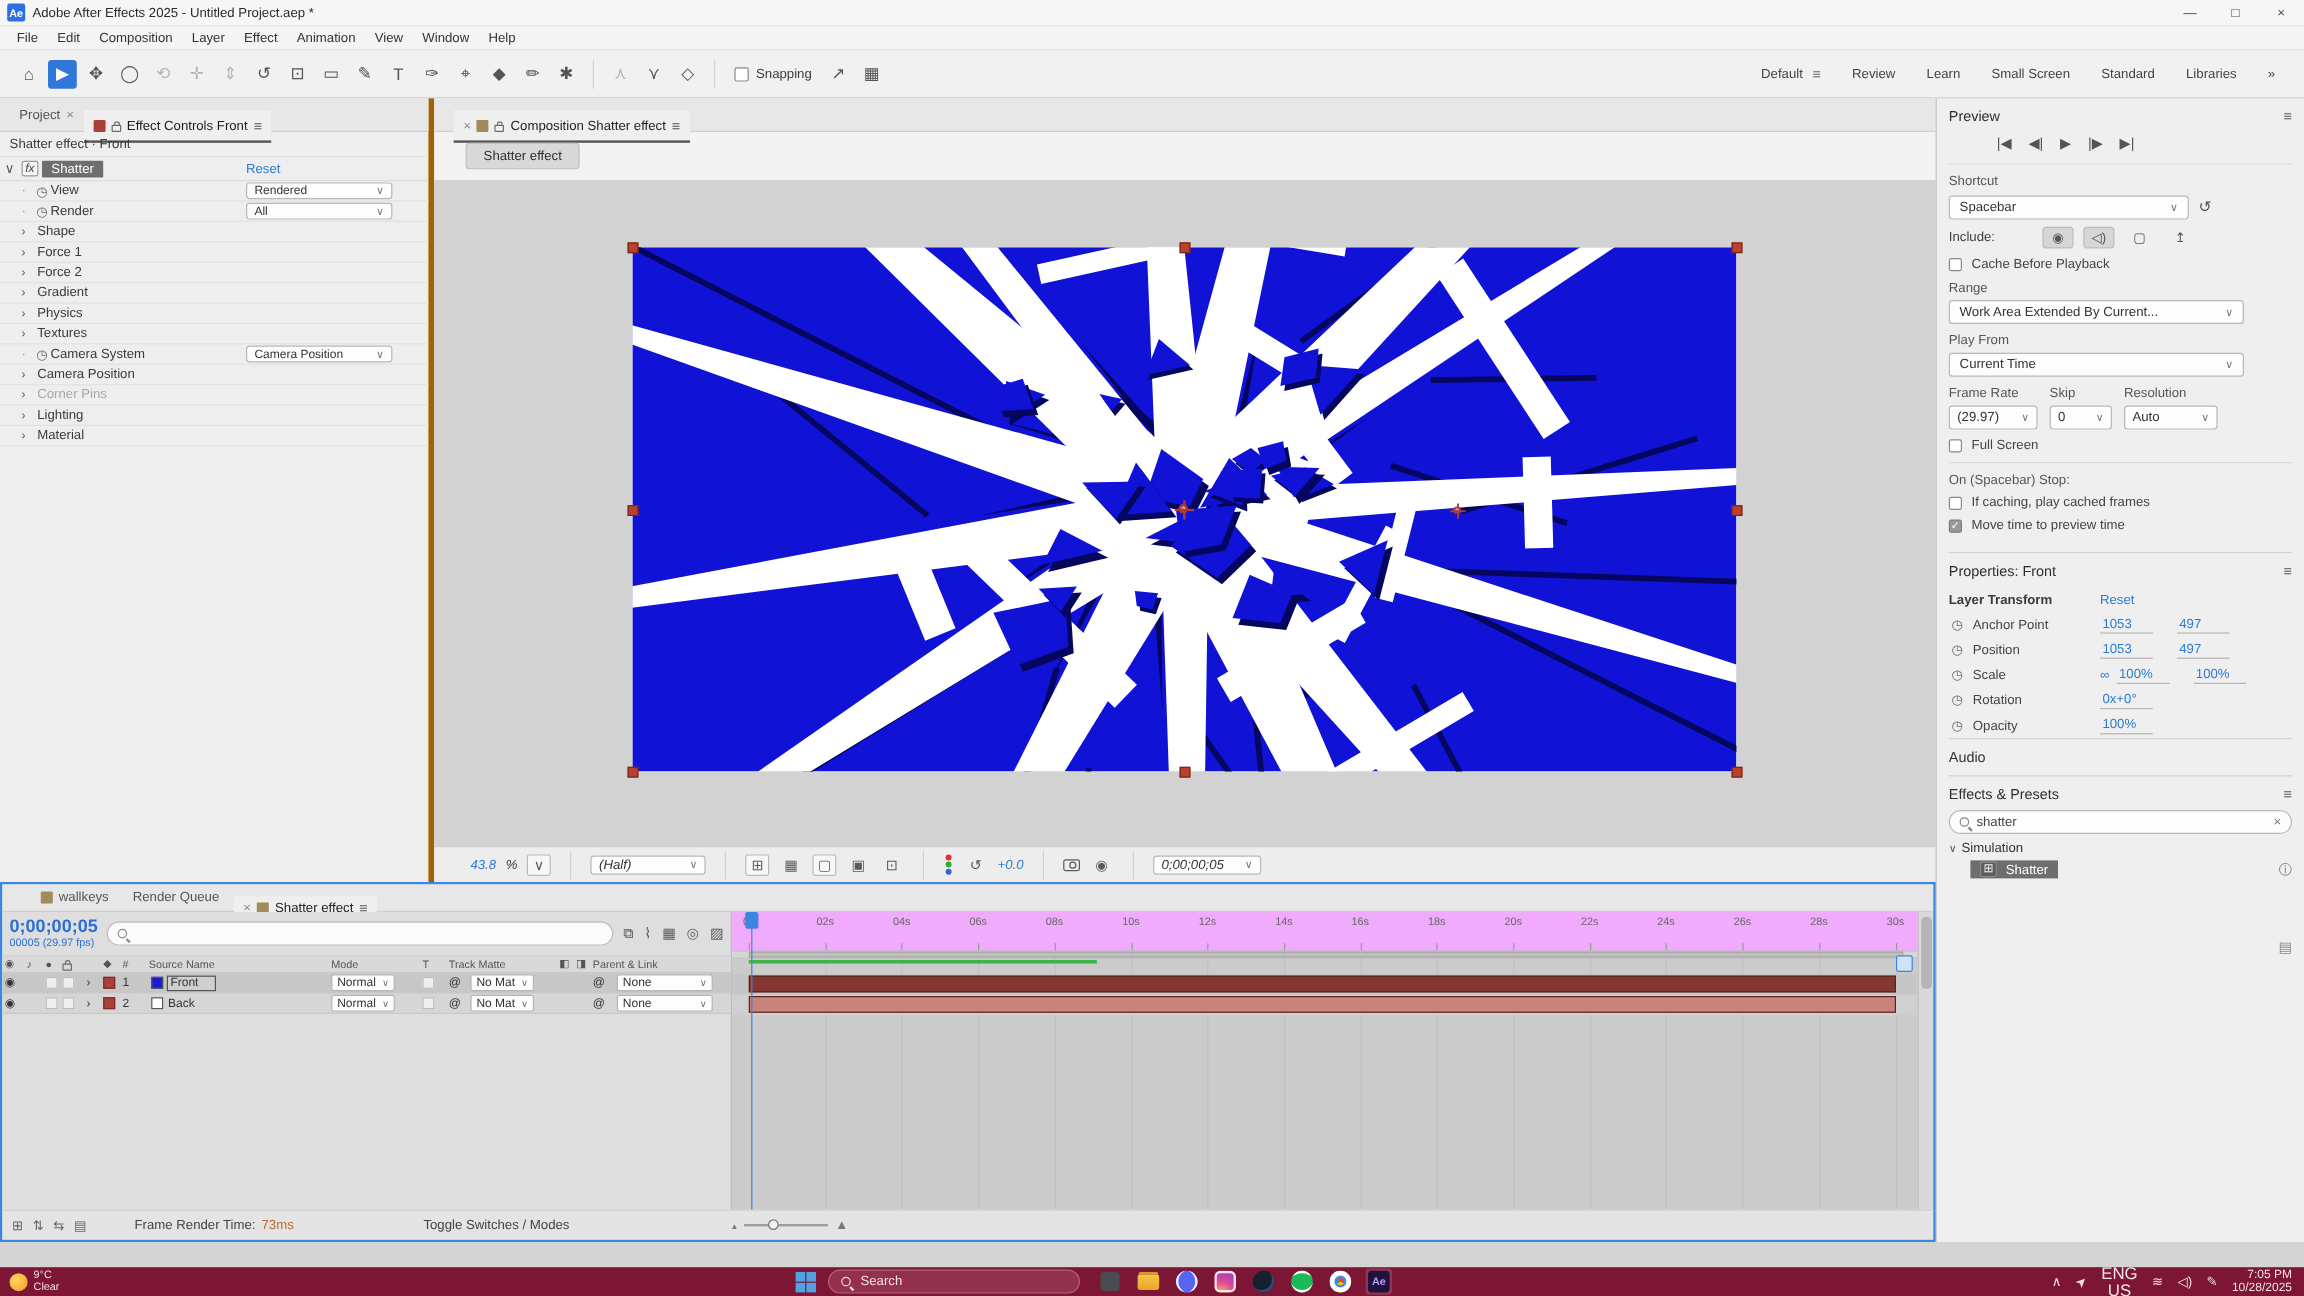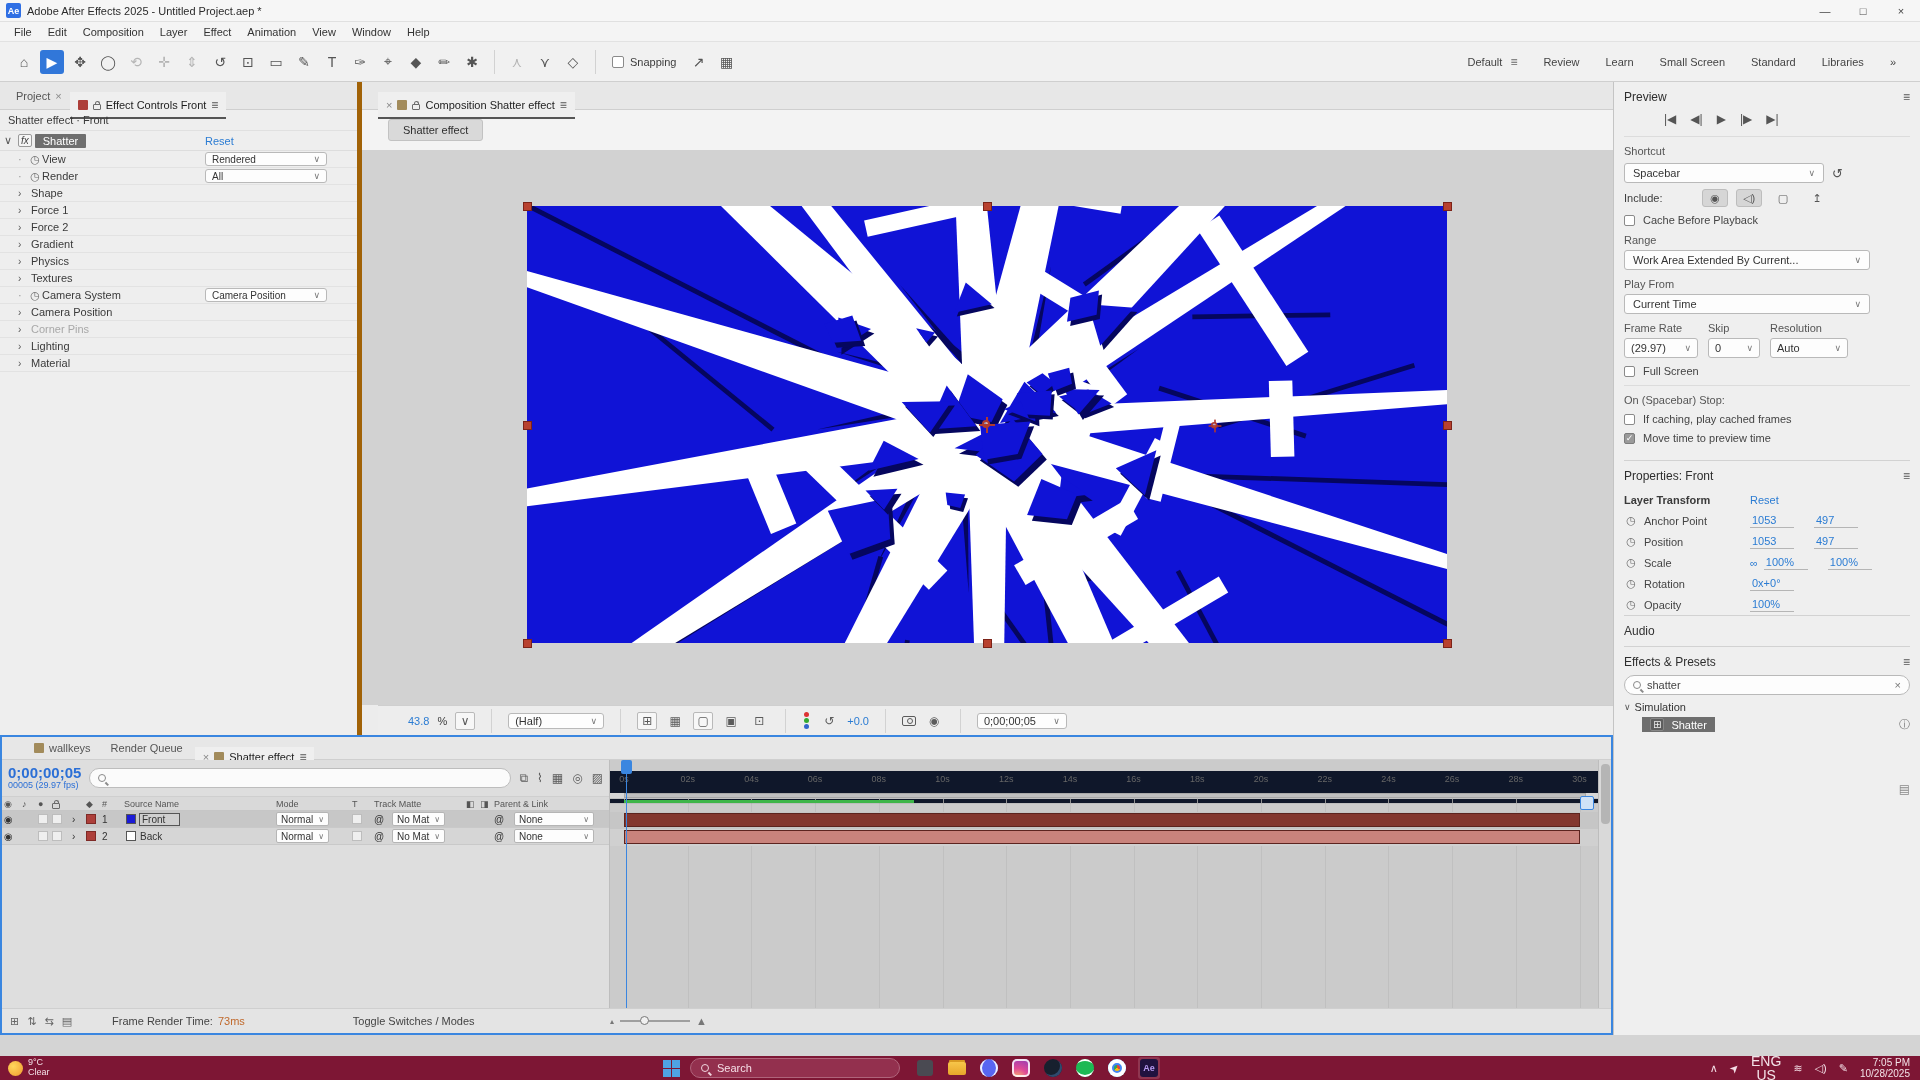--- a/index.html
+++ b/index.html
@@ -67,21 +67,21 @@
   #comp-btn-band{height:40px;background:#f3f3f3;display:flex;align-items:center;padding-left:26px;}
   #comp-btn{background:#d9d9d9;border:1px solid #c2c2c2;border-radius:3px;padding:4px 14px;color:#2e2e2e;}
   #pasteboard{position:absolute;left:0;top:68px;width:1251px;height:555px;background:#d2d2d2;overflow:hidden;}
   #artwork{position:absolute;left:165px;top:56px;width:920px;height:437px;background:#fff;}
   #artwork svg{display:block;width:920px;height:437px;}
   .handle{position:absolute;width:9px;height:9px;background:#b8412f;border:1px solid #7c2318;}
   .xhair{position:absolute;width:16px;height:16px;}
   .xhair::before{content:"";position:absolute;left:7px;top:0;width:2px;height:16px;background:#b03a2e;}
   .xhair::after{content:"";position:absolute;top:7px;left:0;height:2px;width:16px;background:#b03a2e;}
   .xhair .ring{position:absolute;left:3px;top:3px;width:8px;height:8px;border:2px solid #b03a2e;border-radius:50%;background:rgba(255,255,255,.6);}
-  #viewer-bottom{position:absolute;left:16px;bottom:0;width:1251px;height:30px;background:#ededed;border-top:1px solid #cfcfcf;display:flex;align-items:center;padding-left:30px;gap:8px;}
+  #viewer-bottom{position:absolute;left:0;bottom:0;width:1251px;height:30px;background:#ededed;border-top:1px solid #cfcfcf;display:flex;align-items:center;padding-left:30px;gap:8px;font-style:italic;}
   .vb-icon{width:20px;height:18px;border:1px solid transparent;display:flex;align-items:center;justify-content:center;color:#5b5b5b;font-size:12px;border-radius:2px;}
   .vb-icon.framed{border-color:#b9b9b9;background:#f7f7f7;}
   .rgb-dots{display:flex;flex-direction:column;gap:1px;margin:0 2px;}
   .rgb-dots i{width:5px;height:5px;border-radius:50%;display:block;}
   .cam{width:14px;height:10px;border:1.5px solid #5b5b5b;border-radius:2px;position:relative;}
   .cam::after{content:"";position:absolute;left:4px;top:1.5px;width:4px;height:4px;border:1.2px solid #5b5b5b;border-radius:50%;}
 
   
   #right-panel{position:absolute;left:1613px;top:82px;width:307px;height:953px;background:#efefef;border-left:1px solid #c4c4c4;padding:8px 10px 0 10px;}
   .rp-title{display:flex;justify-content:space-between;align-items:center;font-size:12px;color:#2e2e2e;margin-bottom:6px;}
@@ -124,21 +124,21 @@
   .tl-row{height:17px;border-bottom:1px solid #c9c9c9;background:#d6d6d6;font-size:10px;color:#333;}
   .tl-row.selected{background:#c7c7c7;}
   .tl-row .c{display:flex;align-items:center;padding-left:2px;}
   .mini-cell{width:10px;height:10px;background:#efefef;border:1px solid #bdbdbd;}
   .chip{width:10px;height:10px;border:1px solid #555;margin:0 4px 0 2px;flex:none;}
   .lab-swatch{width:10px;height:10px;background:#ad3f3a;border:1px solid #7e2a26;}
   .name-sel{outline:1px solid #555;padding:0 14px 0 2px;background:#cfcfcf;}
   .sm-pill{background:#fdfdfd;border:1px solid #b5b5b5;border-radius:2px;font-size:10px;padding:0 4px;display:inline-flex;align-items:center;height:14px;}
   .sm-pill::after{content:"∨";font-size:8px;color:#777;margin-left:5px;}
   #tl-track{position:relative;flex:1;height:100%;background:#cbcbcb;overflow:hidden;}
-  #tl-ruler{position:absolute;left:0;top:11px;width:100%;height:33px;background:#0f172a;border-bottom:1px solid #bdbdbd;}
+  #tl-ruler{position:absolute;left:0;top:0;width:100%;height:33px;background:#f0abfc;border-bottom:1px solid #bdbdbd;}
   .tick-label{position:absolute;top:3px;font-size:9px;color:#666;transform:translateX(-50%);}
   .tick-mark{position:absolute;bottom:0;width:1px;height:6px;background:#9a9a9a;}
   .grid-line{position:absolute;top:38px;bottom:0;width:1px;background:rgba(0,0,0,0.05);}
   #workarea{position:absolute;left:0;top:33px;width:100%;height:6px;background:#d6d6d6;border-bottom:1px solid #c0c0c0;}
   #workarea .inner{position:absolute;left:14px;right:12px;top:0;height:5px;background:#bfbfbf;border:1px solid #a8a8a8;}
   #cache-bar{position:absolute;height:3px;background:#3eb549;top:40px;}
   .track-stripe{position:absolute;left:0;width:100%;height:17px;}
   .layer-bar{position:absolute;height:14px;border:1px solid #5c241f;}
   #playhead-line{position:absolute;top:0;bottom:0;width:1px;background:#3a86e0;}
   #playhead-head{position:absolute;top:0;width:11px;height:14px;background:#3a86e0;border-radius:2px;transform:translateX(-5px);}

